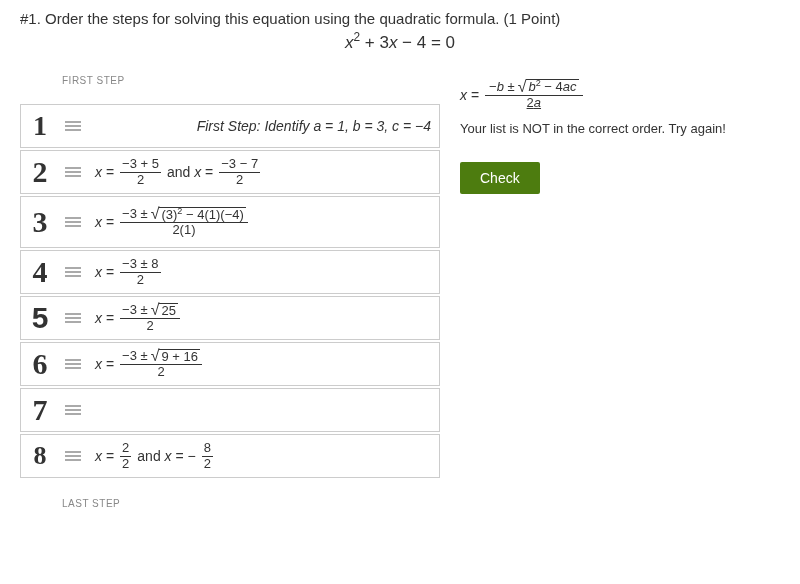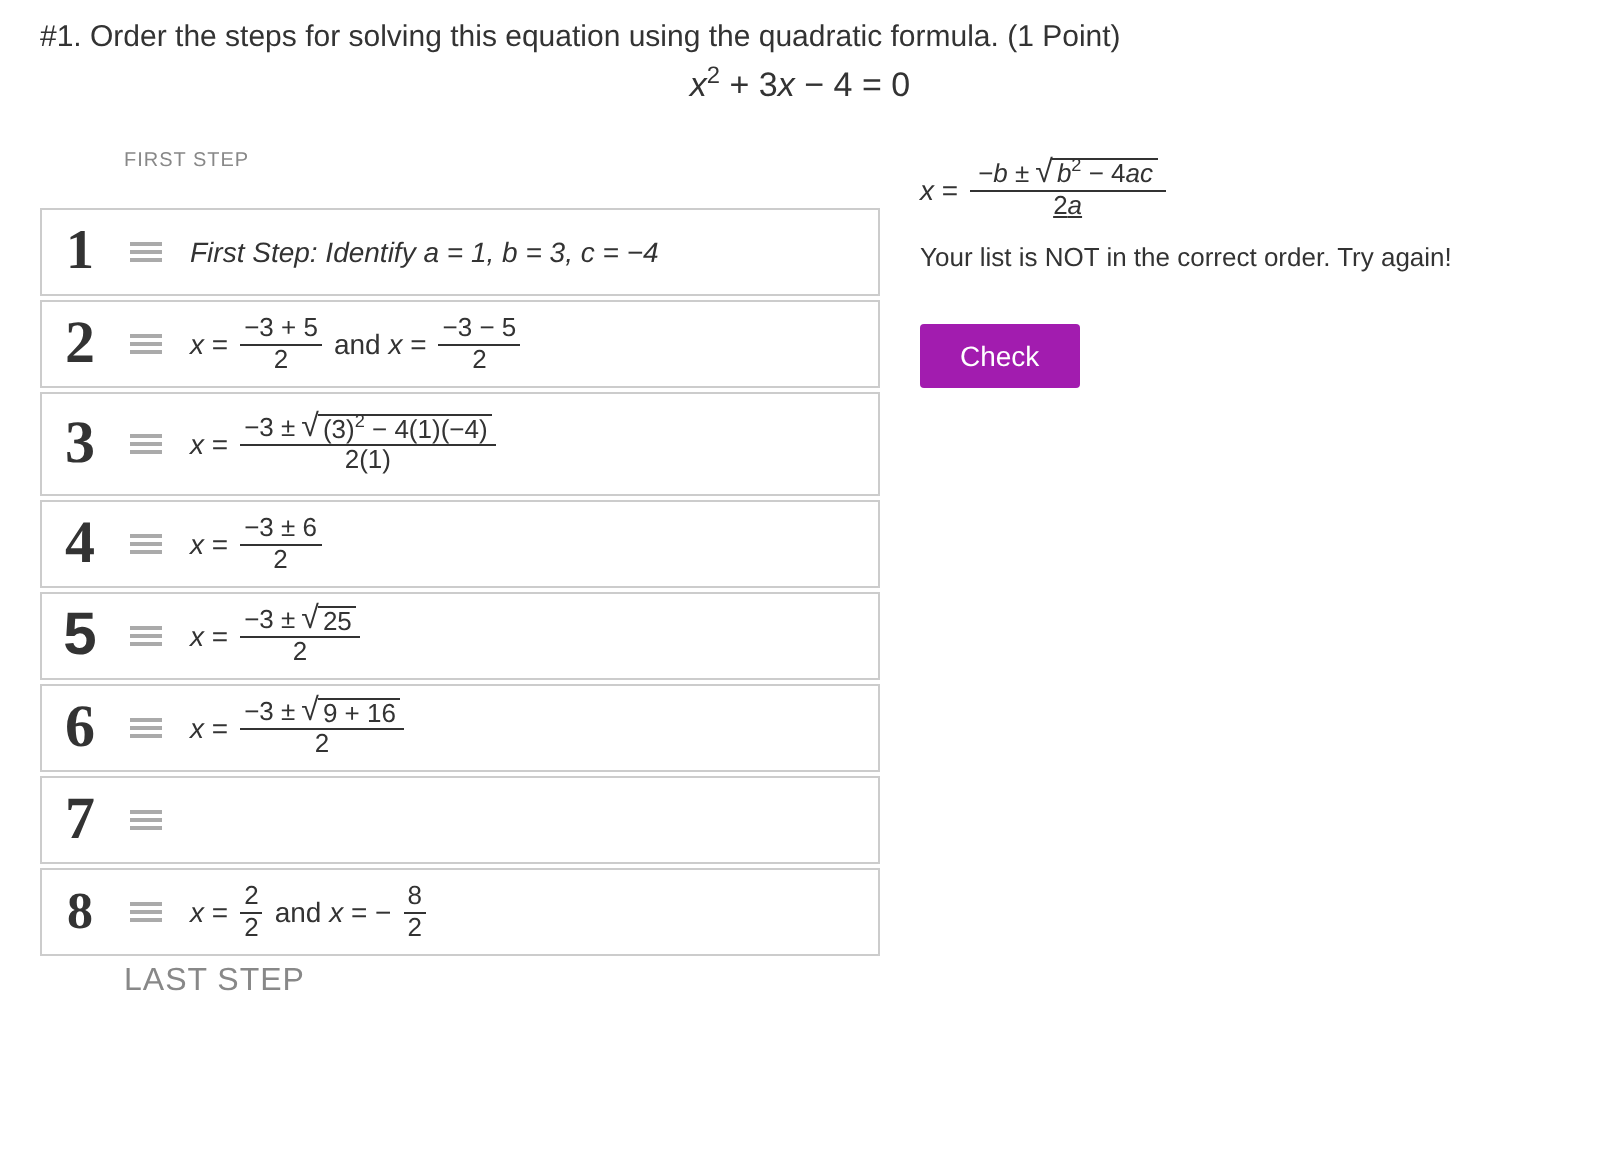--- a/index.html
+++ b/index.html
@@ -91,20 +91,21 @@
       width: 16px;
       height: 2px;
       background: #aaa;
     }
 
     .step-content {
       flex: 1;
       padding: 4px 8px;
       font-size: 14px;
       color: #333;
+      text-align: right;
     }
 
     .math-line {
       display: flex;
       align-items: center;
       gap: 6px;
       flex-wrap: wrap;
     }
 
     .fraction {
@@ -143,34 +144,34 @@
     }
 
     .error-message {
       color: #333;
       font-size: 13px;
       margin-bottom: 24px;
       line-height: 1.4;
     }
 
     .check-button {
-      background: #a21caf;
+      background: #4d7c0f;
       color: white;
       border: none;
       padding: 8px 20px;
       font-size: 14px;
       cursor: pointer;
       border-radius: 2px;
     }
 
     .last-step-label {
-      font-size: 16px;
+      font-size: 10px;
       color: #888;
       text-transform: uppercase;
-      margin-top: 4px;
+      margin-top: 20px;
       padding-left: 42px;
       letter-spacing: 0.5px;
     }
 
     
     sup { font-size: 0.7em; vertical-align: super; line-height: 0; }
     
     .sqrt-wrapper {
       display: inline-flex;
       align-items: center;
@@ -245,21 +246,21 @@
         </div>
         <div class="step-content">
           <div class="math-line">
             <span><i>x</i> =</span>
             <span class="fraction">
               <span class="numerator">−3 + 5</span>
               <span class="denominator">2</span>
             </span>
             <span>and <i>x</i> =</span>
             <span class="fraction">
-              <span class="numerator">−3 − 5</span>
+              <span class="numerator">−3 − 7</span>
               <span class="denominator">2</span>
             </span>
           </div>
         </div>
       </div>
 
       <div class="step-row" style="min-height:52px;">
         <div class="step-number stylized-3">3</div>
         <div class="drag-handle">
           <span></span>
@@ -287,21 +288,21 @@
         <div class="step-number stylized-4">4</div>
         <div class="drag-handle">
           <span></span>
             <span></span>
             <span></span>
         </div>
         <div class="step-content">
           <div class="math-line">
             <span><i>x</i> =</span>
             <span class="fraction">
-              <span class="numerator">−3 ± 6</span>
+              <span class="numerator">−3 ± 8</span>
               <span class="denominator">2</span>
             </span>
           </div>
         </div>
       </div>
 
       <div class="step-row">
         <div class="step-number stylized-5">5</div>
         <div class="drag-handle">
           <span></span>

